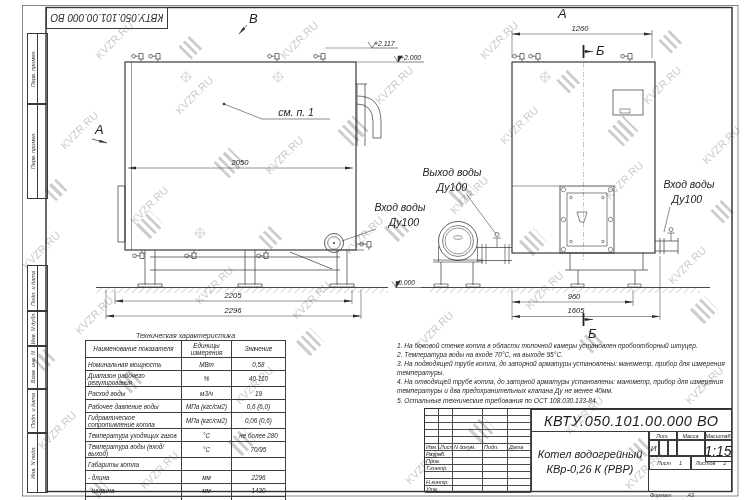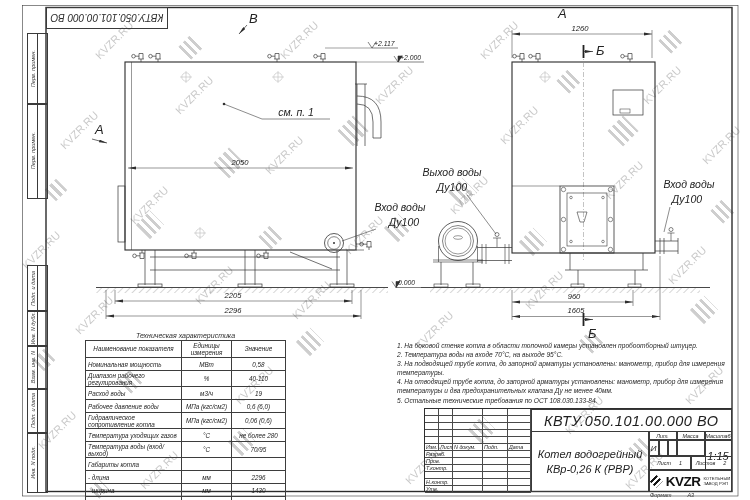--- a/index.html
+++ b/index.html
@@ -512,37 +512,29 @@
       <span>Котел водогрейный</span>
       <span>КВр-0,26 К (РВР)</span>
     </div>
     <div class="cell" style="left:223.5px;top:22.4px;width:28px;height:9px;font-size:5.4px">Лит.</div>
     <div class="cell" style="left:251.5px;top:22.4px;width:28px;height:9px;font-size:5.4px">Масса</div>
     <div class="cell" style="left:279.5px;top:22.4px;width:27px;height:9px;font-size:5.4px">Масштаб</div>
     <div class="cell" style="left:223.5px;top:31.4px;width:10px;height:16px;font-size:8px">И</div>
     <div class="cell" style="left:233.5px;top:31.4px;width:9px;height:16px"></div>
     <div class="cell" style="left:242.5px;top:31.4px;width:9px;height:16px"></div>
     <div class="cell" style="left:251.5px;top:31.4px;width:28px;height:16px"></div>
-    <div class="cell" style="left:279.5px;top:31.4px;width:27px;height:31px;font-size:11px">1:15</div>
+    <div class="cell" style="left:279.5px;top:31.4px;width:27px;height:22px;font-size:14px">1:15</div>
     <div class="cell" style="left:223.5px;top:47.4px;width:42px;height:14px;font-size:5.4px;gap:8px">
       <span>Лист</span>
         <span>1</span>
     </div>
     <div class="cell" style="left:265.5px;top:47.4px;width:41px;height:14px;font-size:5.4px;gap:8px">
       <span>Листов</span>
         <span>2</span>
     </div>
-    <div id="logocell">
-      <span class="mark"></span>
-      <span class="kv">KVZR</span>
-      <span class="co">
-        <span>КОТЕЛЬНЫЙ</span><br>
-        <span>ЗАВОД РЭП</span>
-      </span>
-    </div>
   </div>
 
   <div id="fmt">
     <span>Формат</span>
     <span>А3</span>
   </div>
 
 </div>
 
 </body></html>

